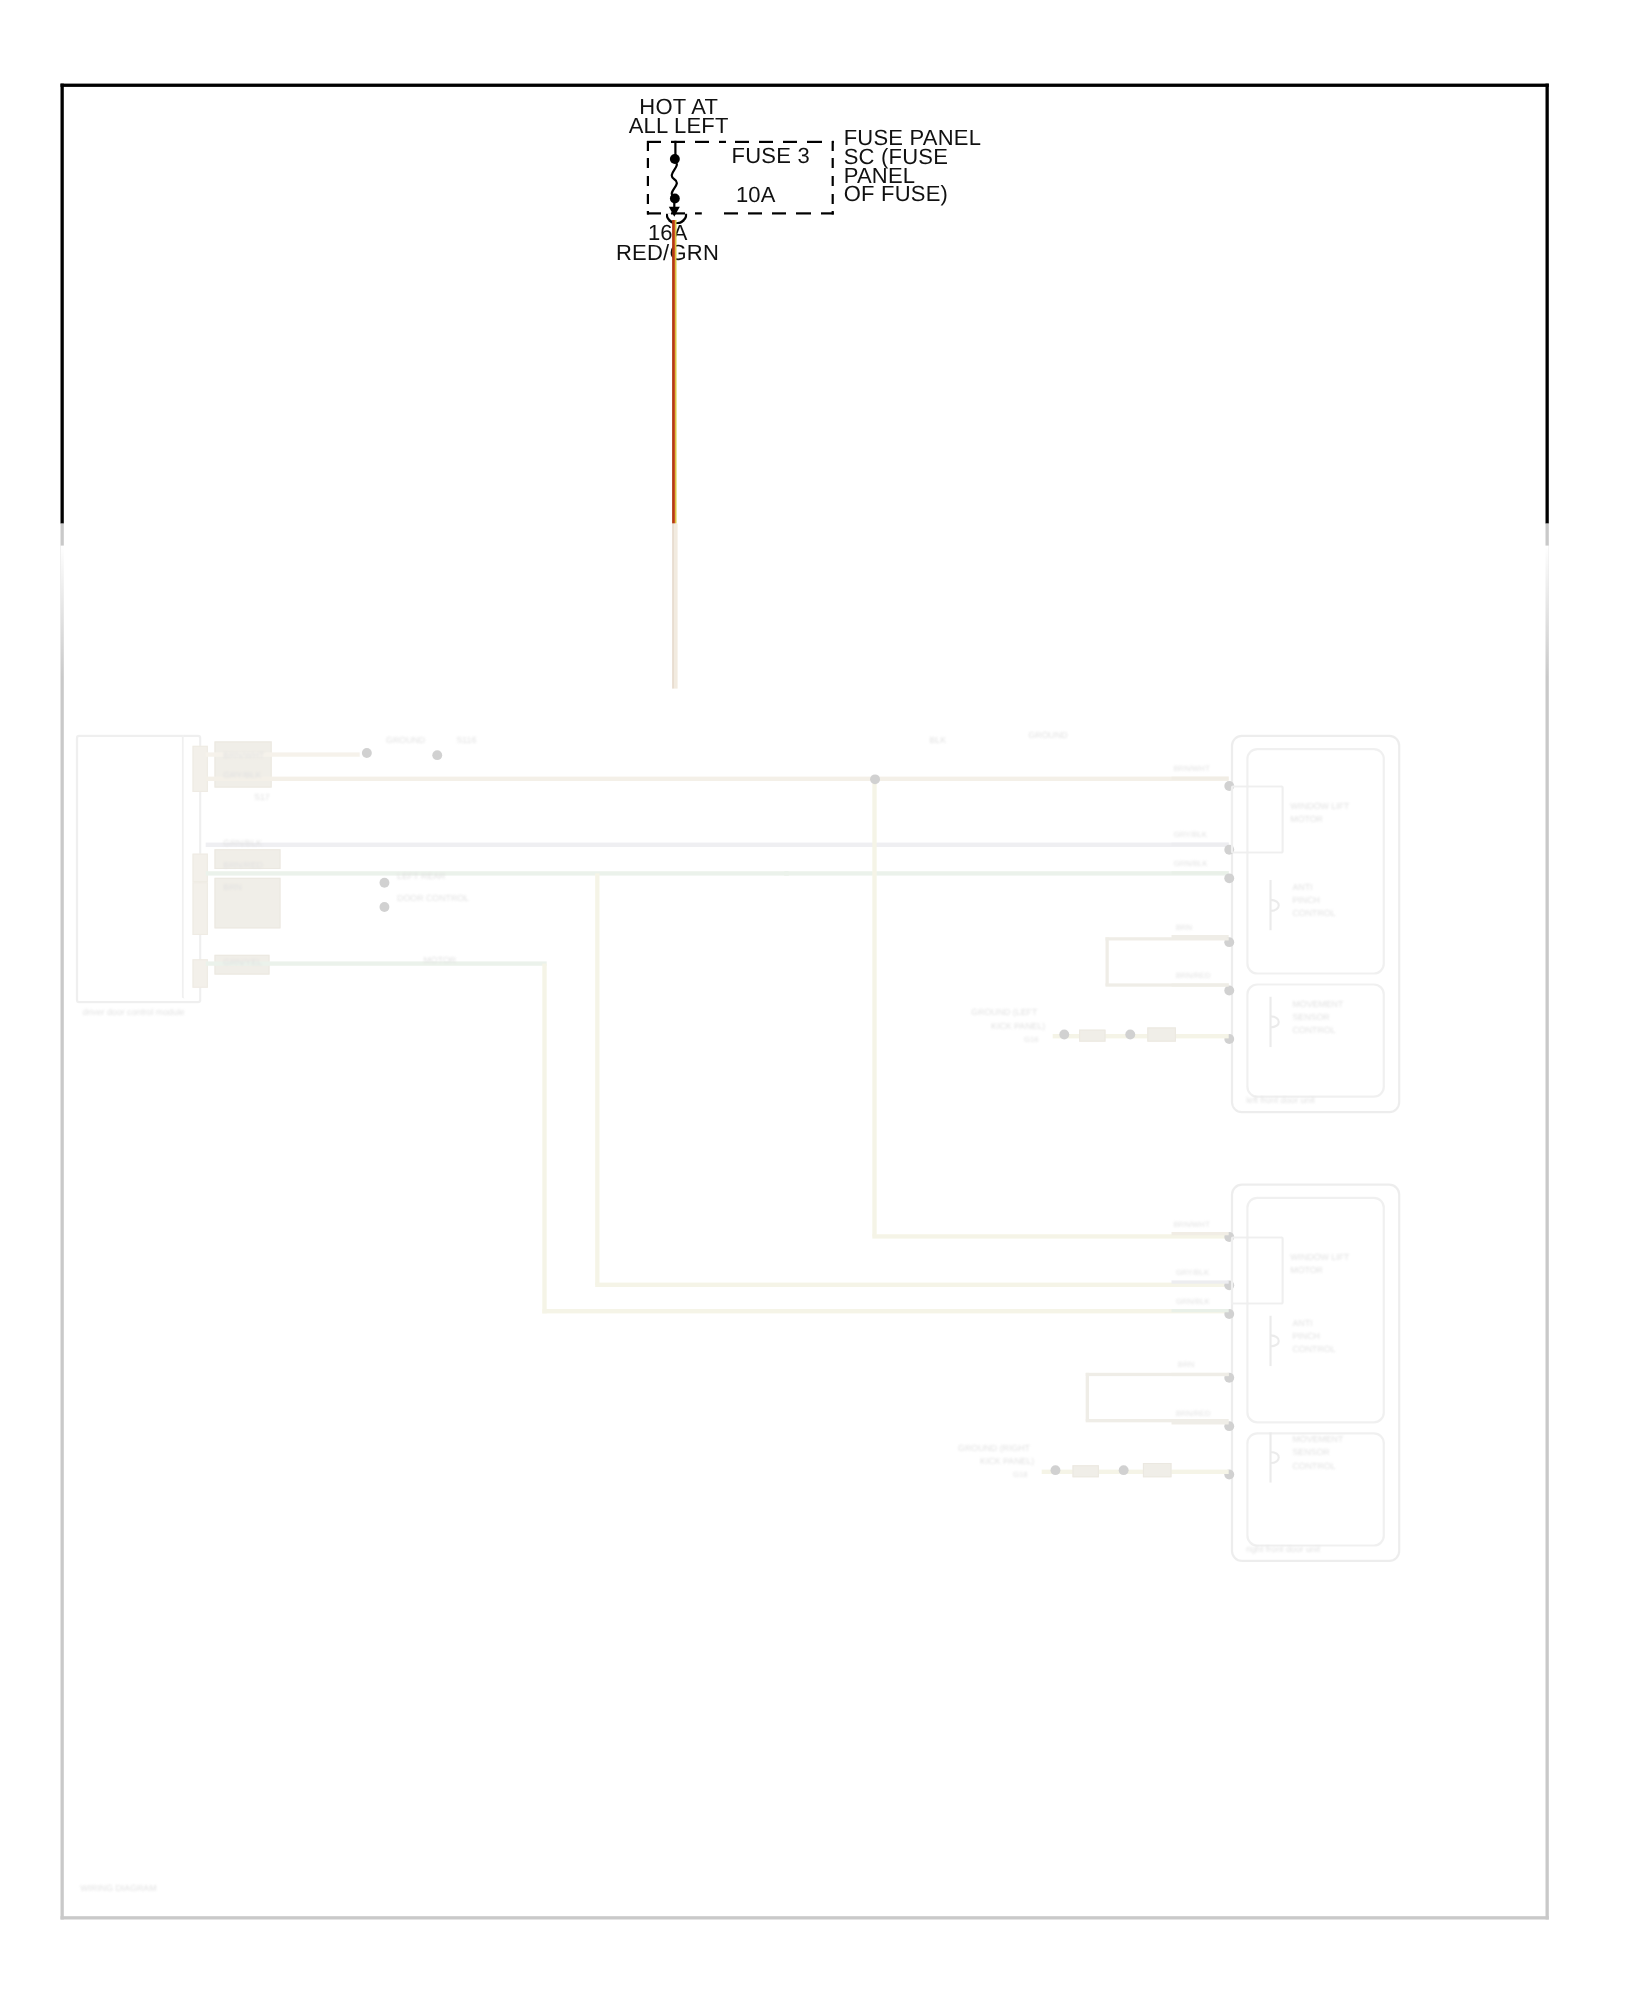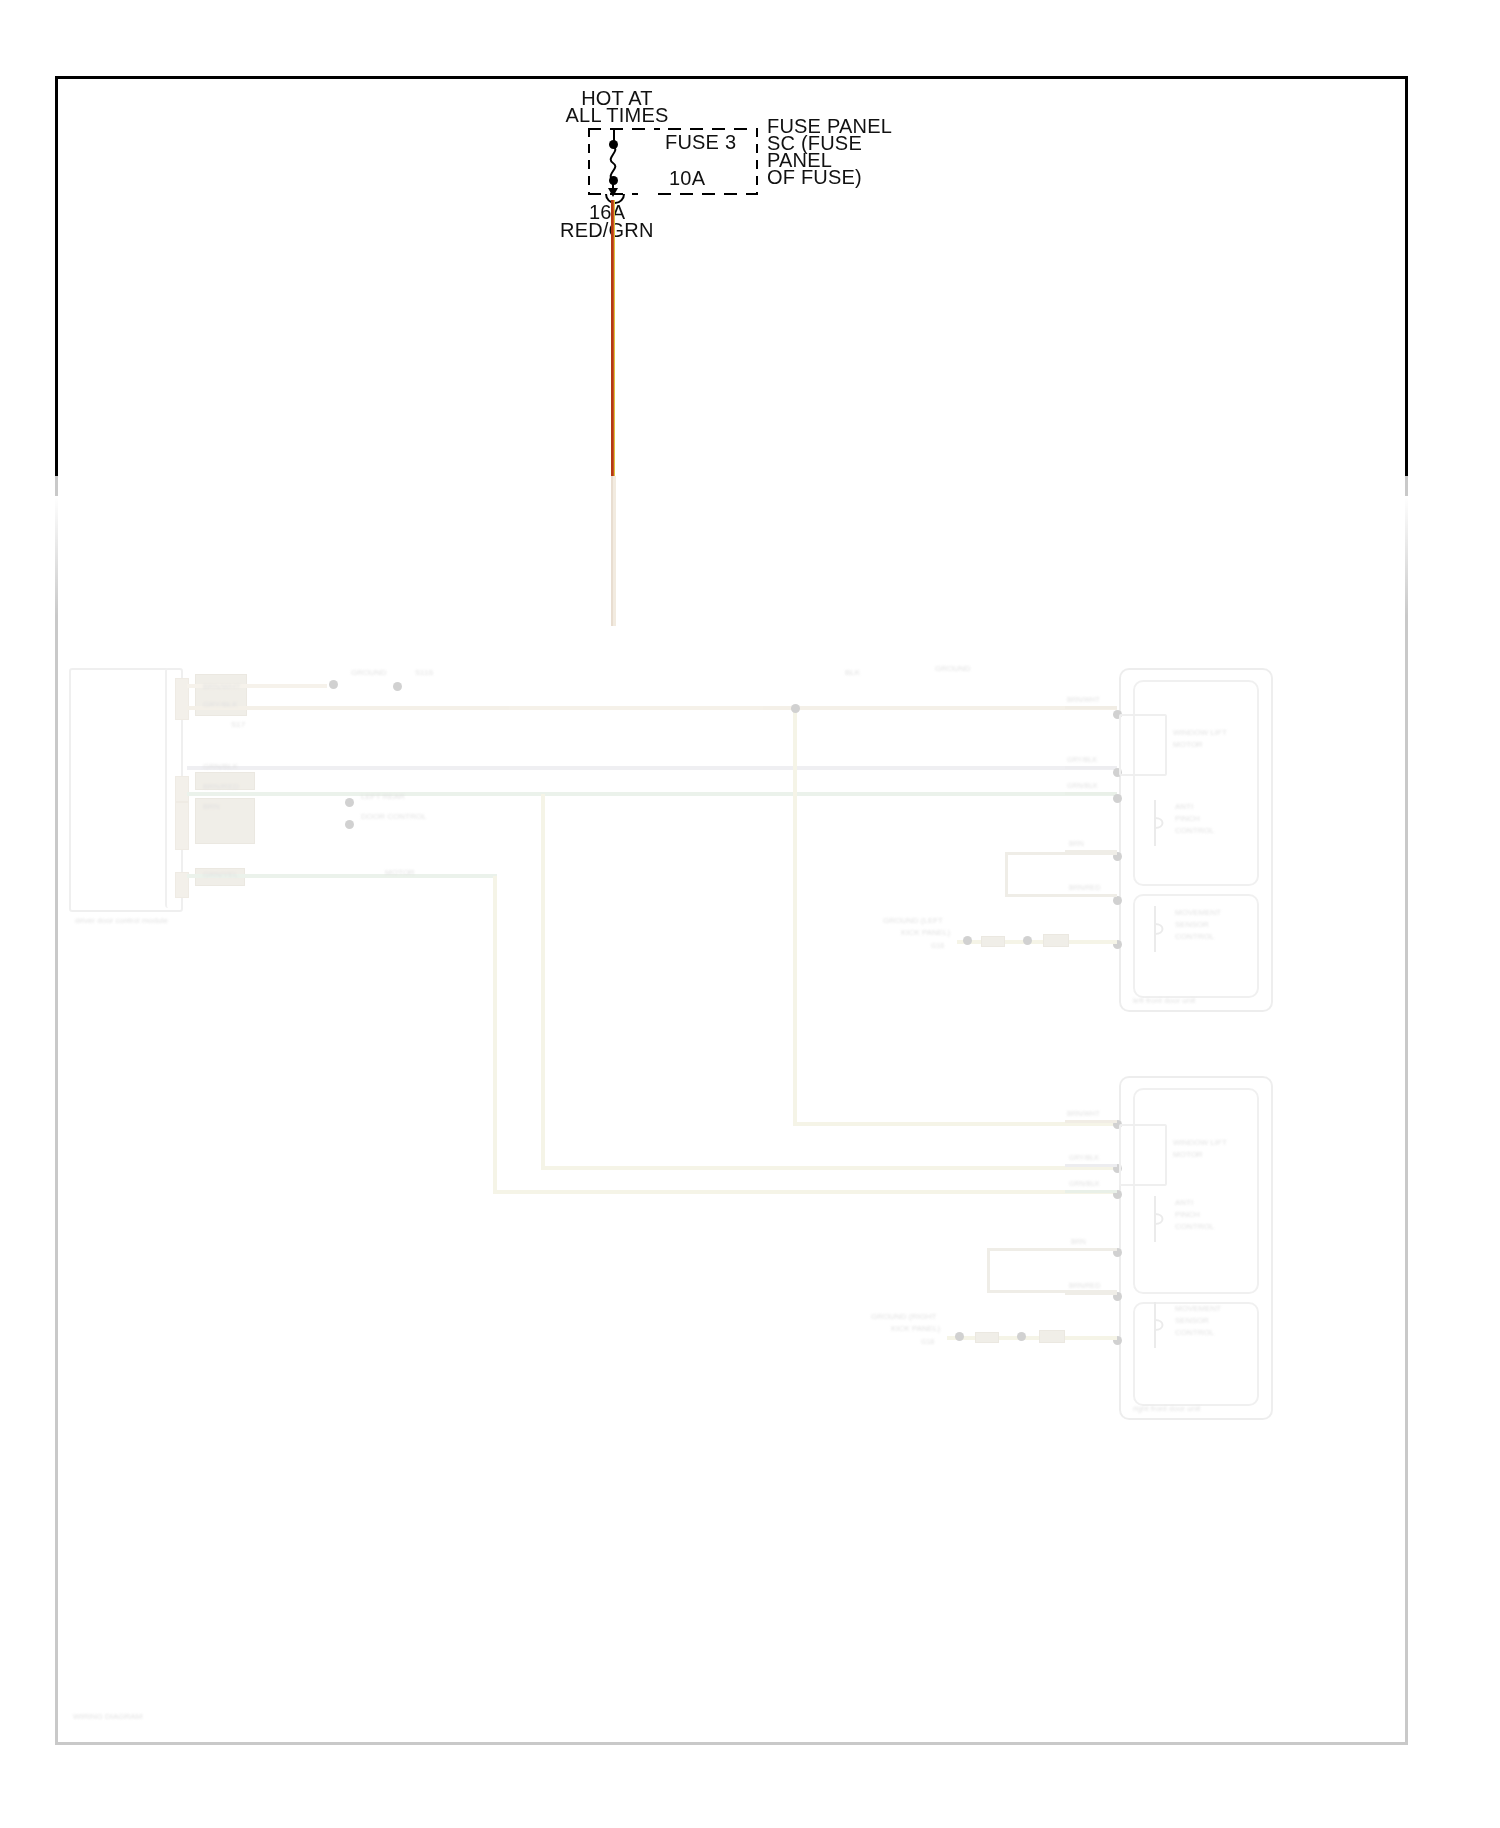--- a/index.html
+++ b/index.html
@@ -64,21 +64,21 @@
   <div class="frame-top"></div>
   <div class="frame-left-dark"></div>
   <div class="frame-right-dark"></div>
   <div class="frame-left-fade"></div>
   <div class="frame-right-fade"></div>
   <div class="frame-bottom-fade"></div>
 
   <div id="fuse-group">
 
     <div class="lbl c" style="left:482px;top:14px;width:160px;">HOT AT</div>
-    <div class="lbl c" style="left:482px;top:31px;width:160px;">ALL TIMES</div>
+    <div class="lbl c" style="left:482px;top:31px;width:160px;">ALL LEFT</div>
 
     <div class="dash-h" style="left:533px;top:52px;width:72px;"></div>
     <div class="dash-h" style="left:613px;top:52px;width:90px;"></div>
     <div class="dash-v" style="left:533px;top:52px;height:67px;"></div>
     <div class="dash-v" style="left:701px;top:52px;height:67px;"></div>
     <div class="dash-h" style="left:533px;top:117px;width:50px;"></div>
     <div class="dash-h" style="left:603px;top:117px;width:100px;"></div>
 
     <div class="wire-blk" style="left:558px;top:52px;width:2px;height:0;"></div>
     <div class="wire-blk" style="left:558px;top:52px;width:2px;height:14px;"></div>

